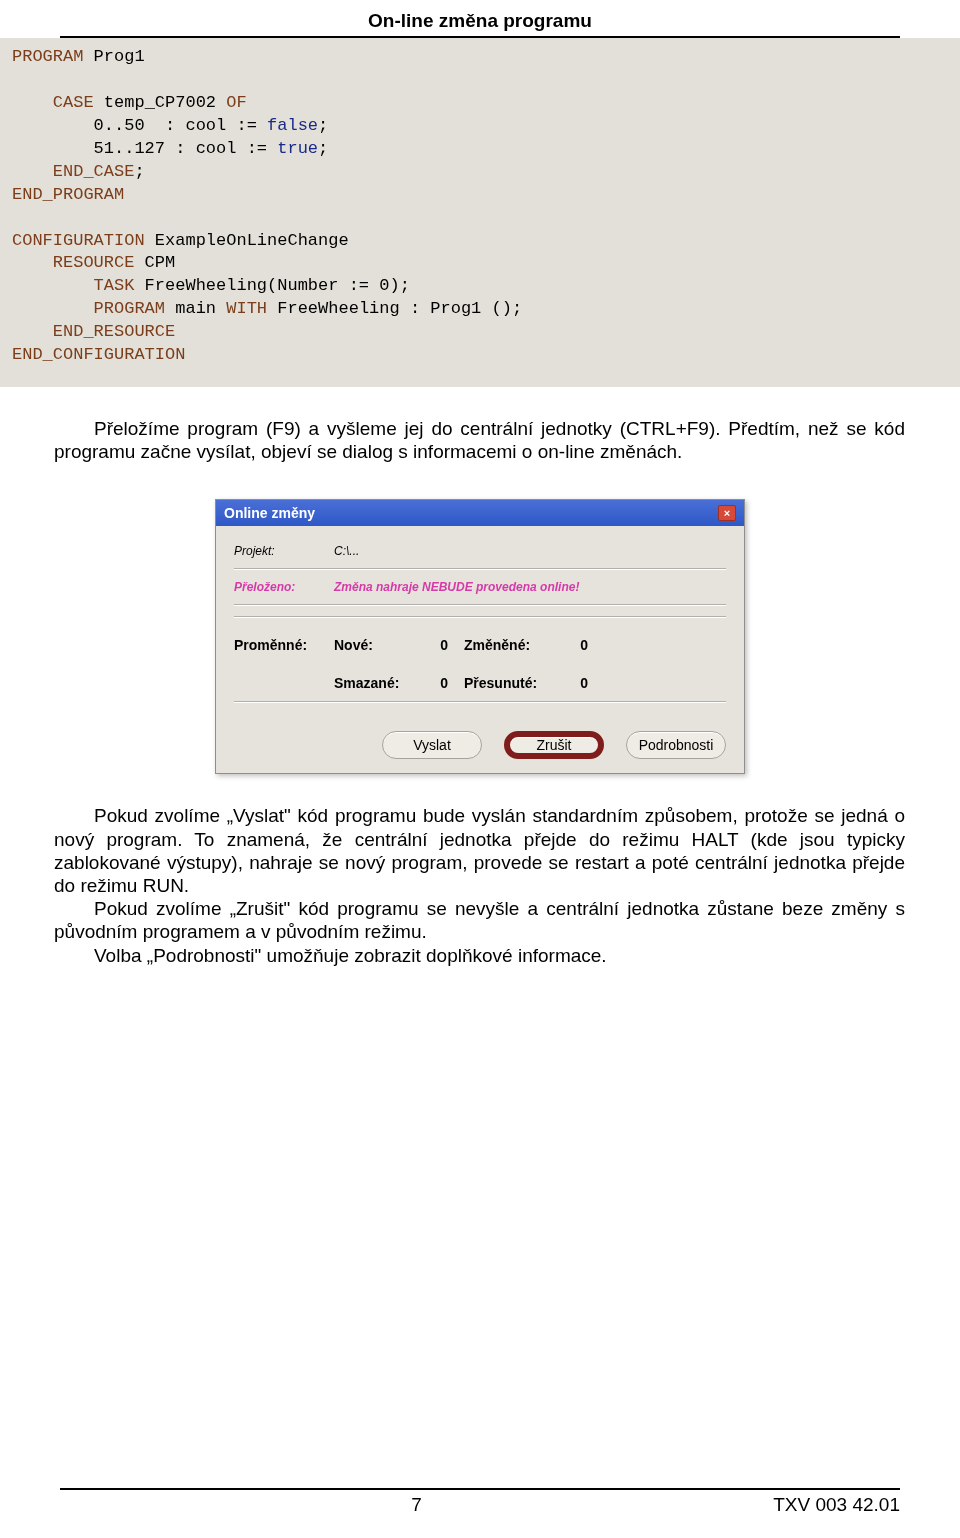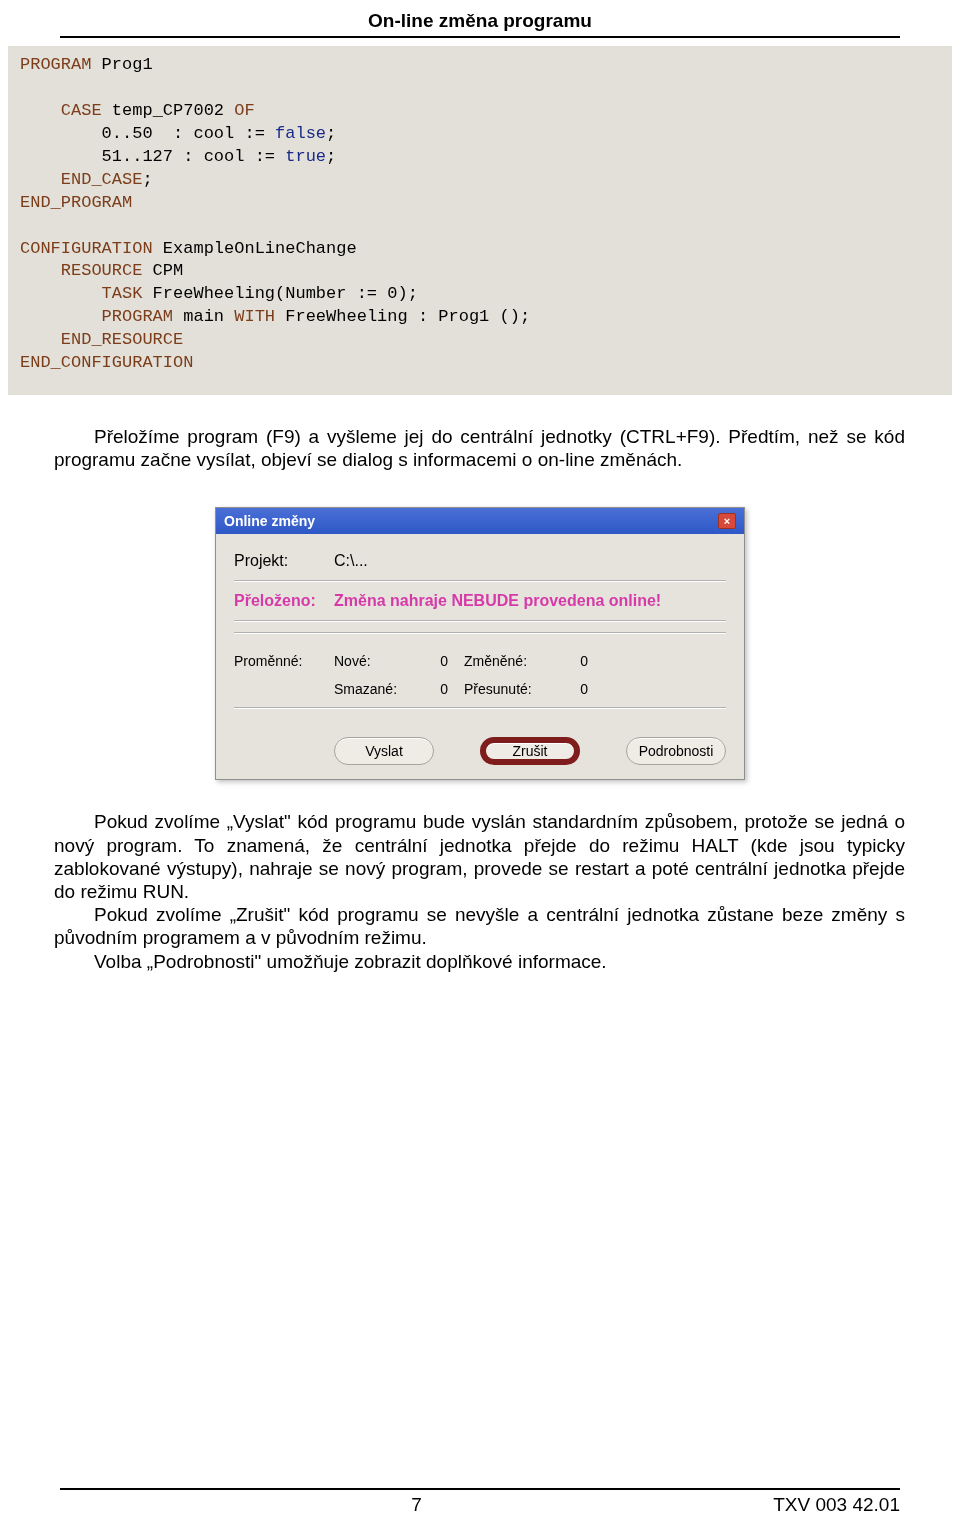--- a/index.html
+++ b/index.html
@@ -14,21 +14,21 @@
   .page-header {
     text-align: center;
     font-weight: bold;
     font-size: 19px;
     padding: 10px 0 4px 0;
     border-bottom: 2px solid #000;
     margin: 0 60px 0 60px;
   }
   .code-block {
     background: #e2e0d8;
-    margin: 8px;
+    margin: 0;
     padding: 8px 12px 20px 12px;
     font-family: "Courier New", monospace;
     font-size: 17px;
     line-height: 1.35;
     white-space: pre;
   }
   .kw-red { color: #7b3d1a; }
   .kw-blue { color: #1a2a8a; }
   .body-text {
     margin: 30px 55px 0 54px;
@@ -64,50 +64,50 @@
     width: 18px; height: 16px;
     background: #d74a3a;
     border: 1px solid #9e2f22;
     color: #fff;
     font-size: 11px;
     text-align: center;
     line-height: 14px;
     border-radius: 2px;
   }
   .dlg-body { padding: 18px 18px 14px 18px; }
-  .dlg-row { display: flex; margin-bottom: 10px; font-size: 16px; }
+  .dlg-row { display: flex; margin-bottom: 10px; font-size: 12px; font-style: italic; }
   .dlg-label { width: 100px; }
   .dlg-val { flex: 1; }
   .sunken-line { border-top: 1px solid #b0b0b0; border-bottom: 1px solid #fff; height:0; margin: 2px 0 10px 0; }
   .pink-text { color: #d63aa8; font-weight: bold; }
   .grid2 {
     display: grid;
     grid-template-columns: 100px 90px 40px 100px 40px;
-    row-gap: 12px;
+    row-gap: 22px;
     font-size: 14px;
     margin-top: 19px;
+    font-weight: bold;
   }
   .right { text-align: right; padding-right: 16px; }
   .btnrow {
     display: flex;
     justify-content: flex-end;
     gap: 22px;
     margin-top: 28px;
   }
   .winbtn {
     width: 100px;
     height: 28px;
     background: #efece5;
     border: 1px solid #a8a39a;
     border-radius: 14px;
     font-size: 14px;
     font-family: Arial, sans-serif;
     cursor: pointer;
     box-shadow: inset 0 1px 0 #fff;
-    margin-left: 24px;
   }
   .winbtn.default-btn {
     border: 6px solid #7f1d1d;
   }
   .page-footer {
     position: absolute;
     bottom: 22px;
     left: 60px;
     right: 60px;
     border-top: 2px solid #000;

